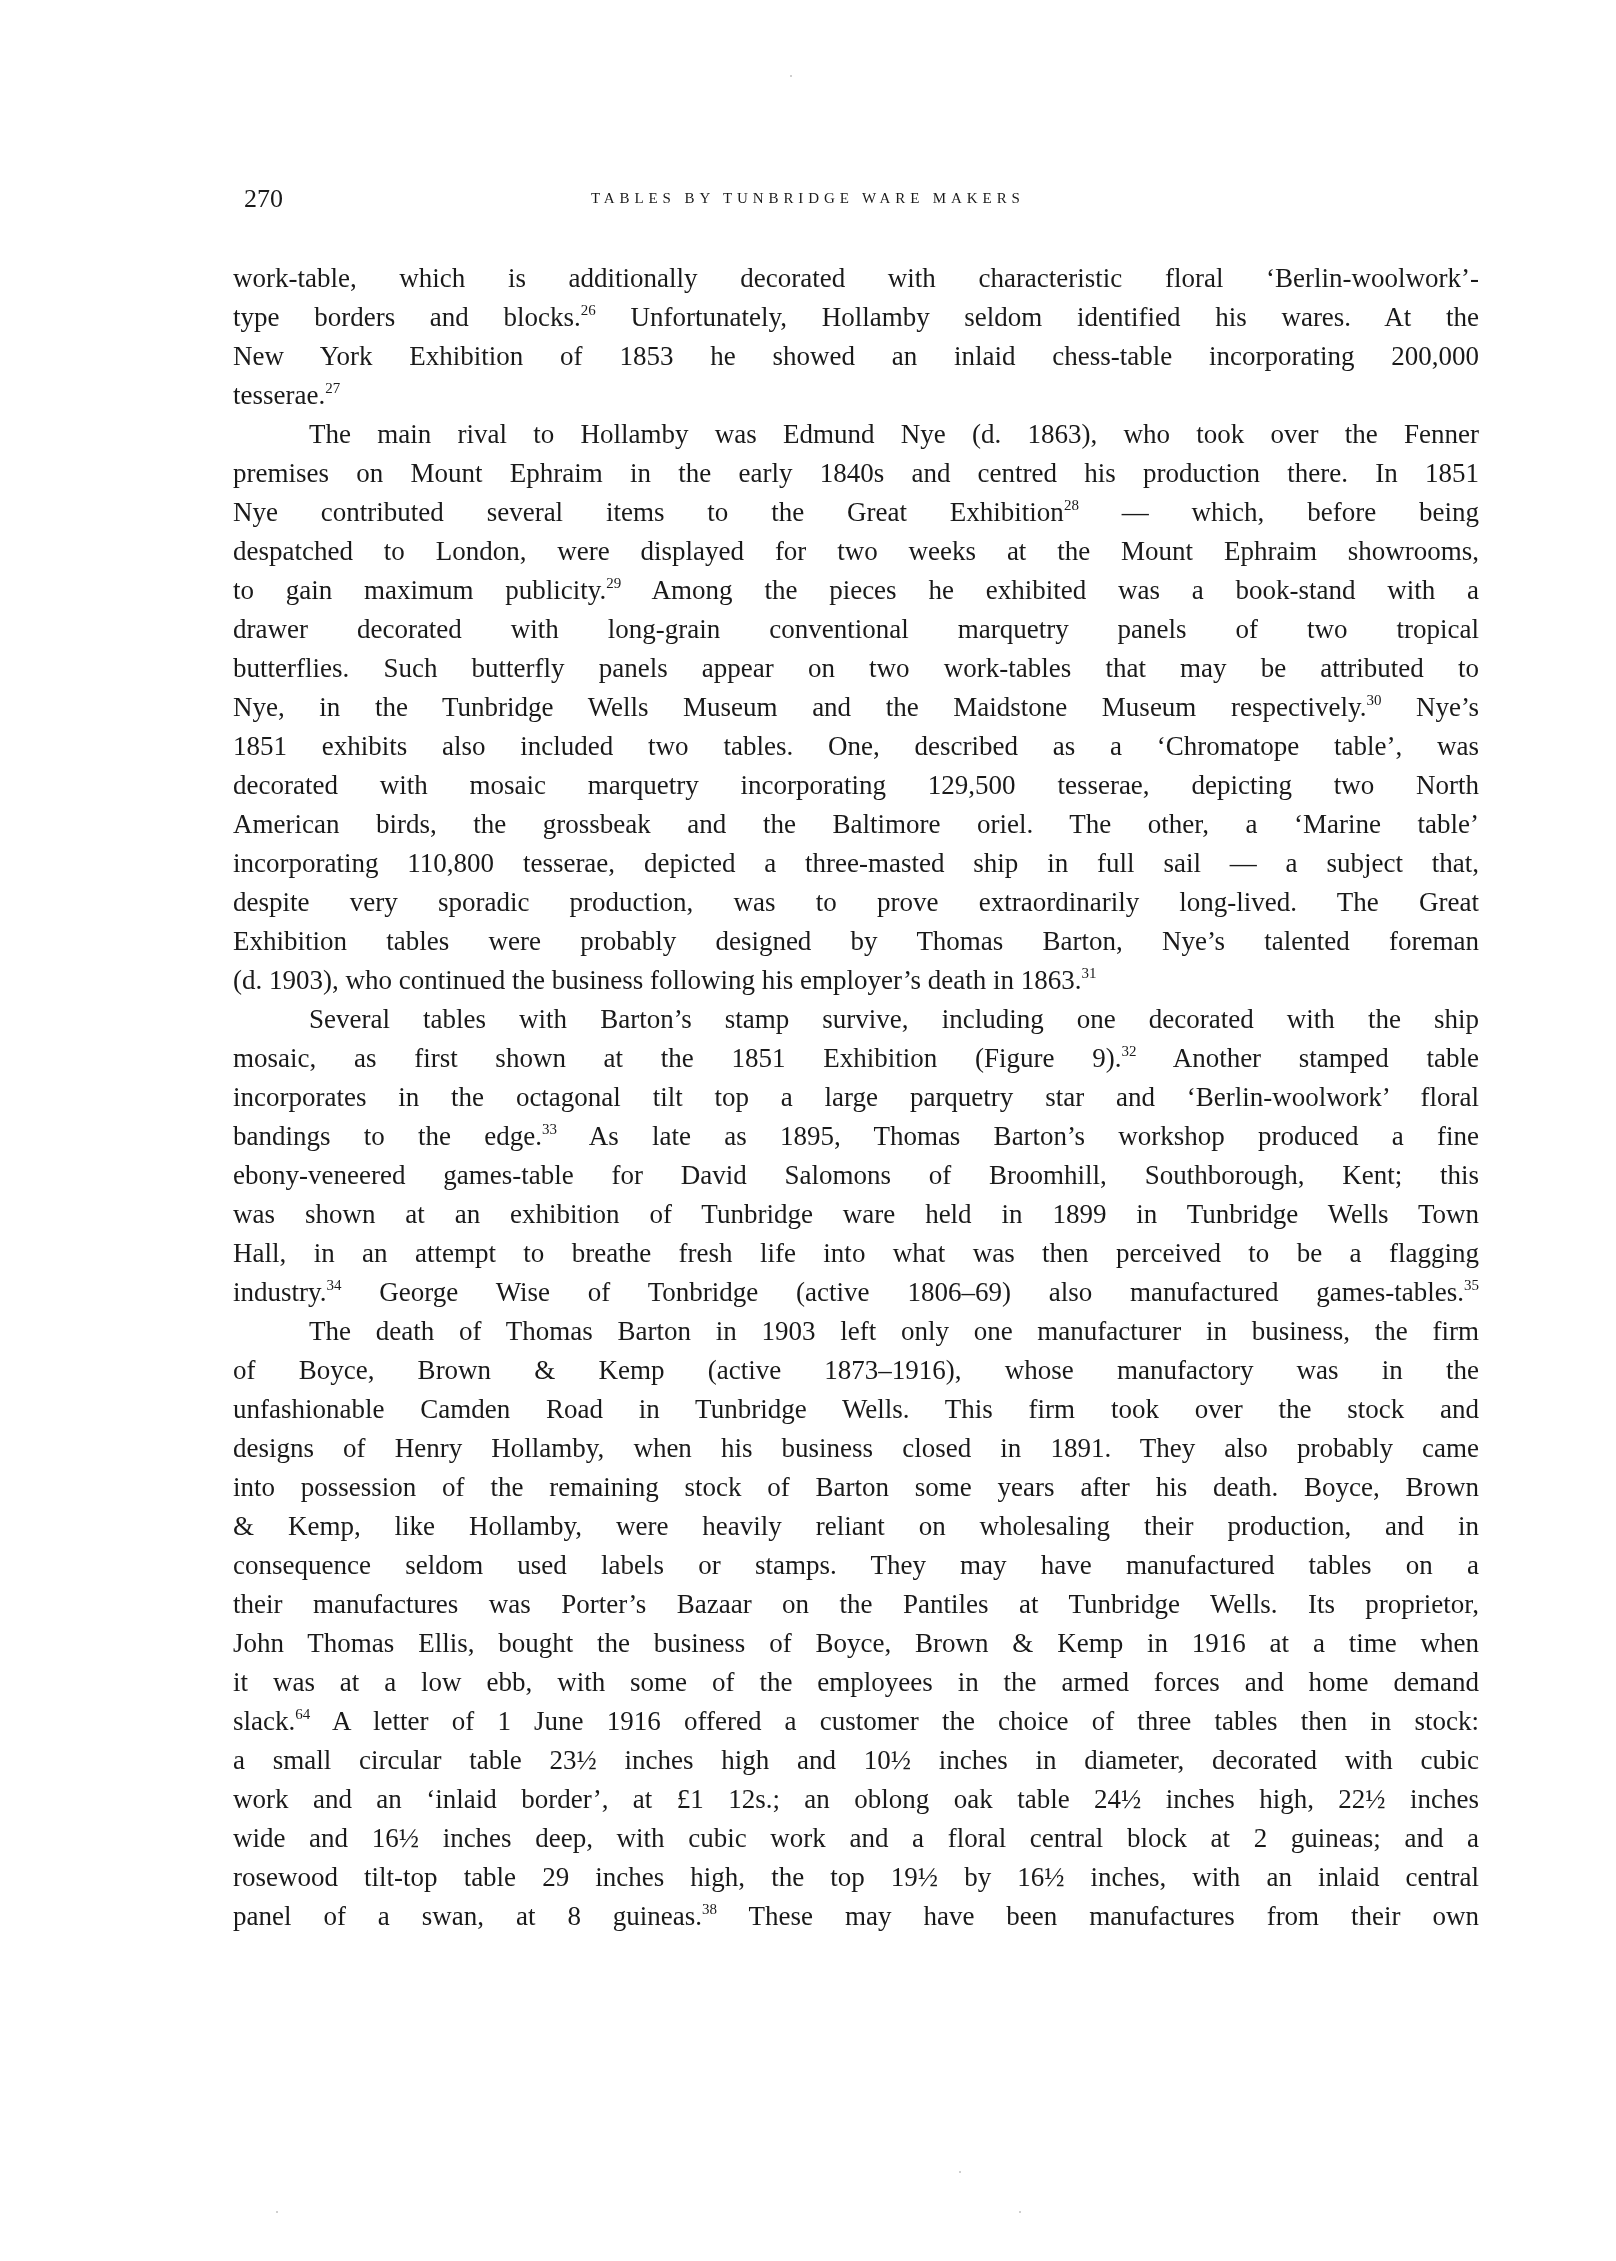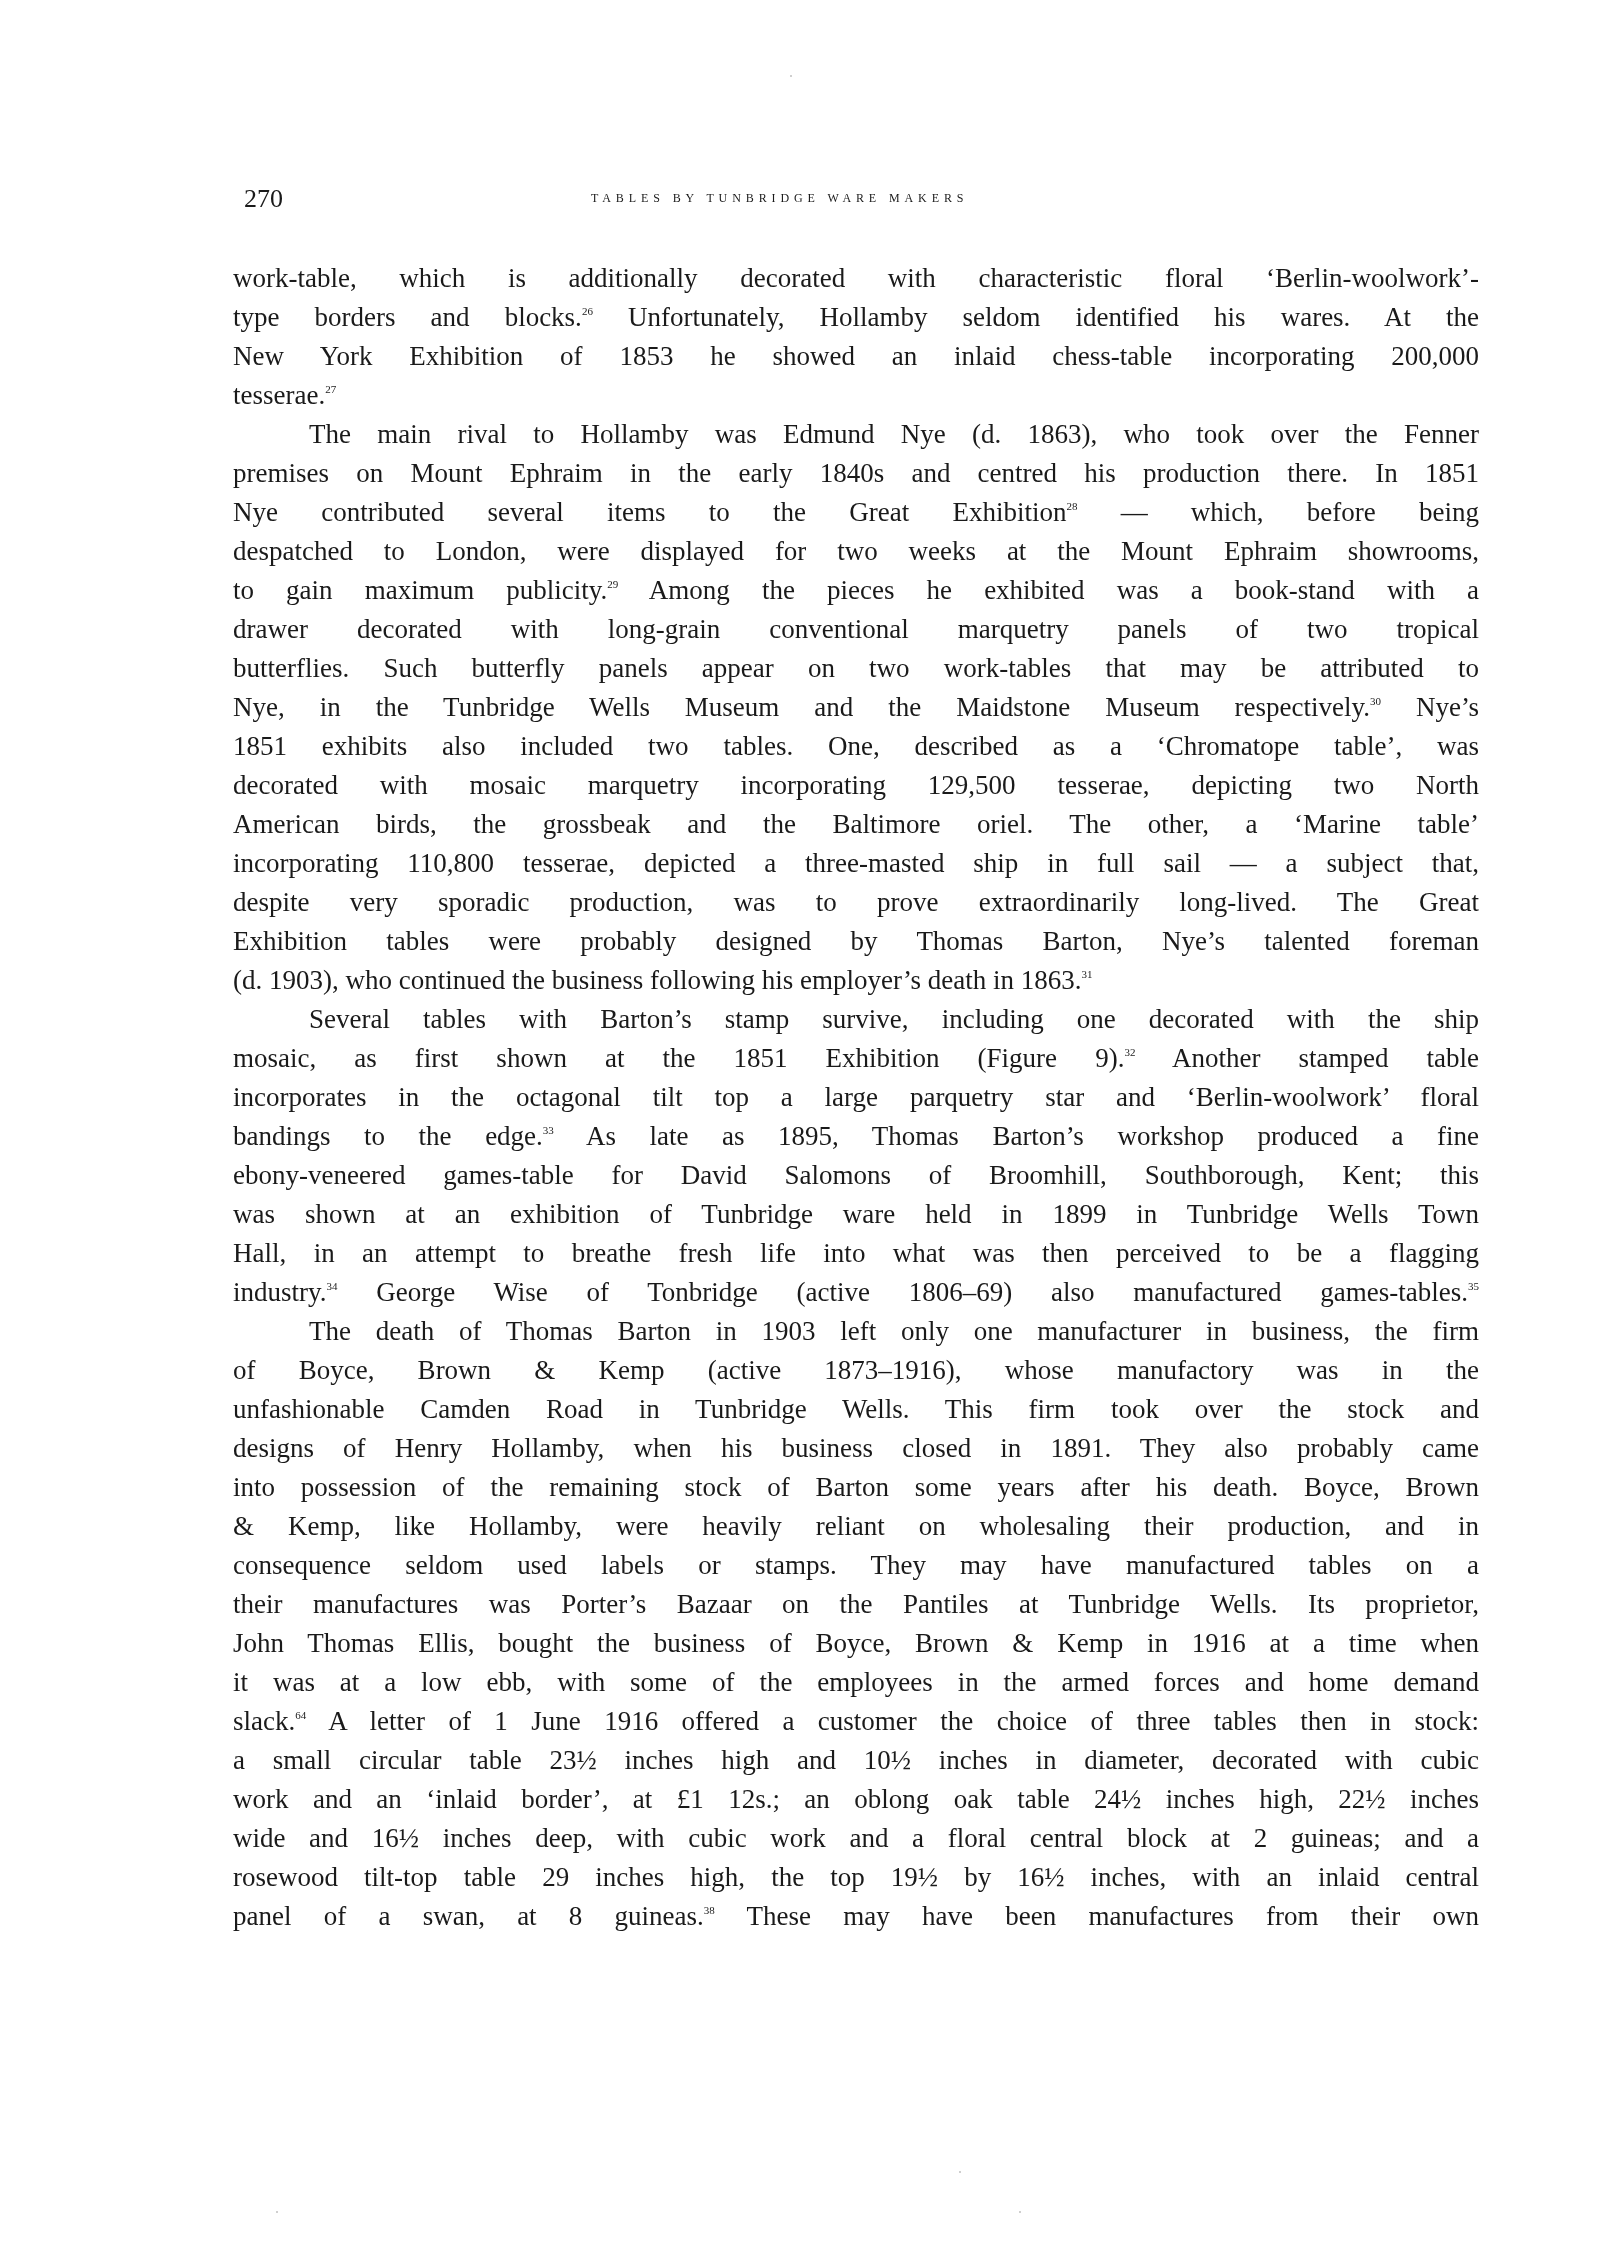--- a/index.html
+++ b/index.html
@@ -33,21 +33,21 @@
     position: absolute;
     left: 0;
     top: 0;
     font-size: 26px;
     line-height: 32px;
   }
   .head-title {
     position: absolute;
     left: 347px;
     top: 3.2px;
-    font-size: 12px;
+    font-size: 15px;
     letter-spacing: 4.9px;
     line-height: 25px;
     white-space: nowrap;
   }
   .body-text {
     position: absolute;
     top: 259px;
     left: 0;
     width: 1252px;
     font-size: 27px;
@@ -64,21 +64,21 @@
     overflow: visible;
     margin-left: 6px;
   }
   .line.last {
     text-align-last: left;
   }
   .line.indent {
     padding-left: 76px;
   }
   sup {
-    font-size: 11px;
+    font-size: 15px;
     line-height: 0;
     vertical-align: 11px;
   }
   .speck {
     position: absolute;
     background: #cfcfcf;
     width: 1.6px;
     height: 2.4px;
   }
 </style>

